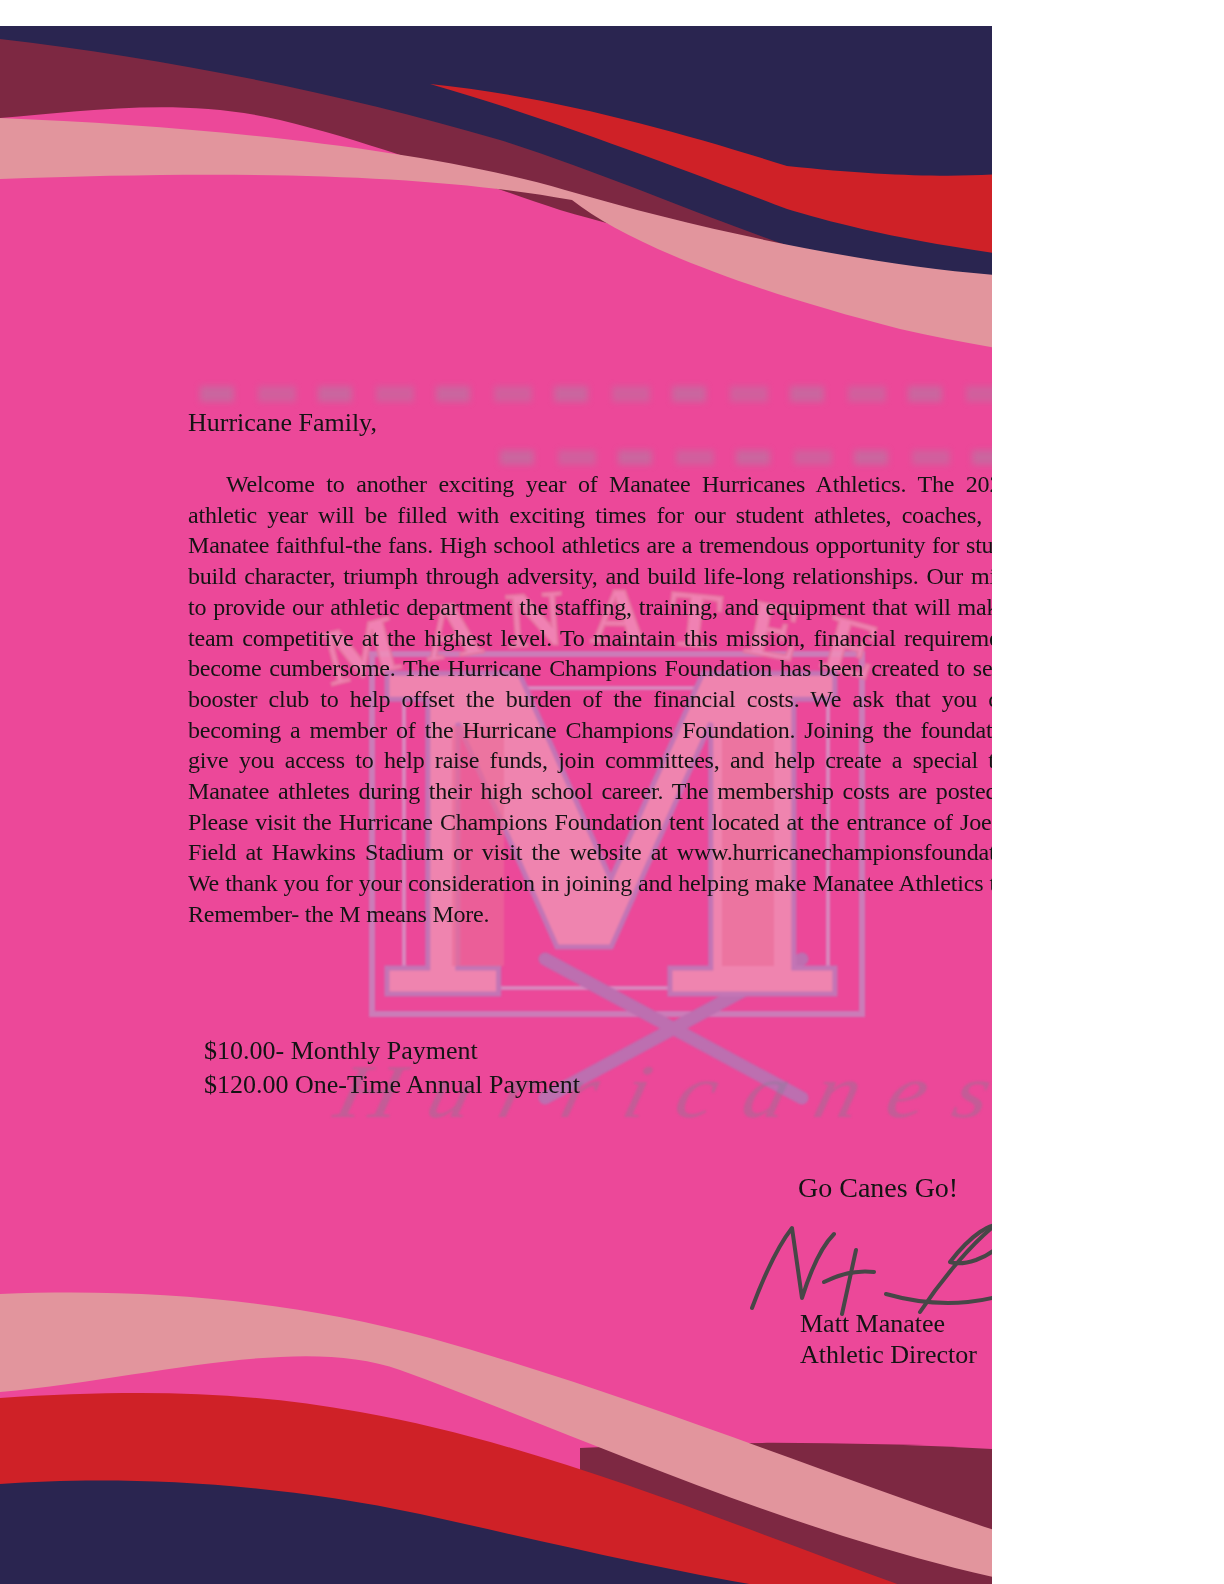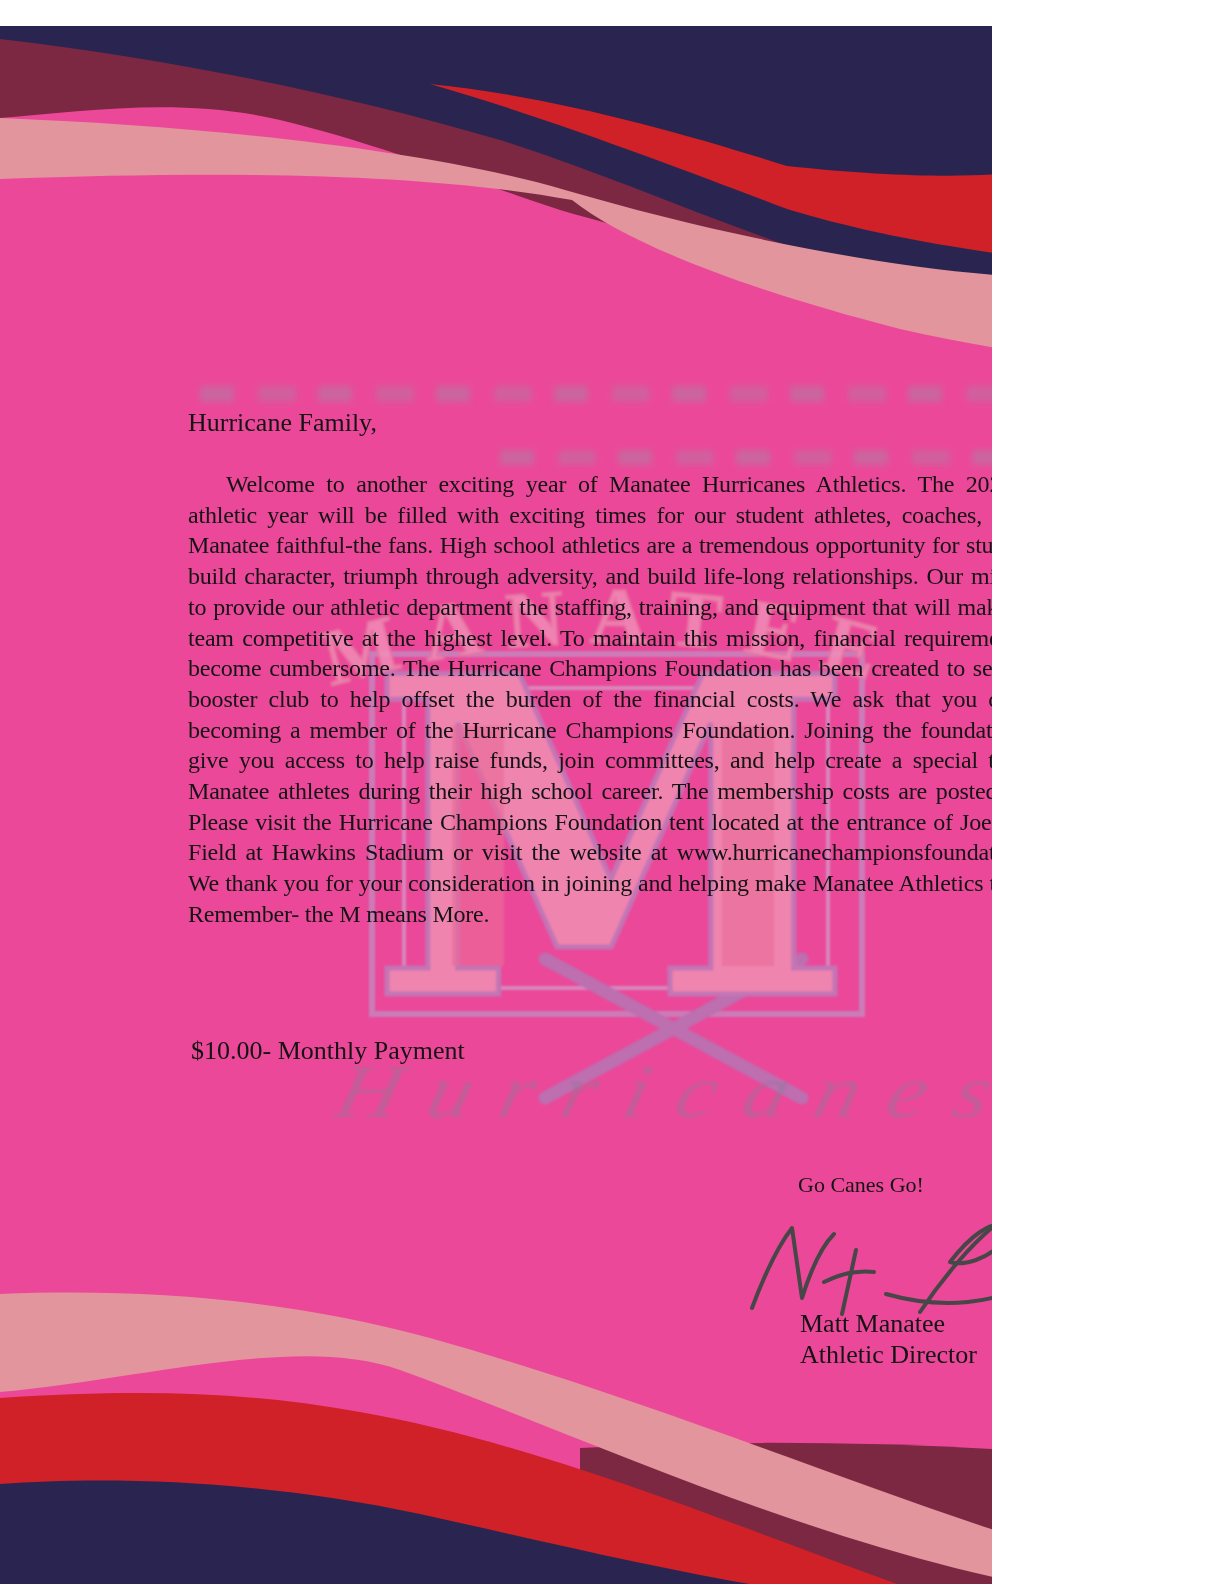--- a/index.html
+++ b/index.html
@@ -46,26 +46,26 @@
     position:absolute;left:188px;top:382px;
     font-size:26px;
   }
   .body-par{
     position:absolute;left:188px;top:443px;width:880px;
     font-size:24px;line-height:30.7px;
     text-align:justify;text-indent:38px;
     letter-spacing:-0.2px;
   }
   .pricing{
-    position:absolute;left:191px;top:1008px;
+    position:absolute;left:204px;top:1008px;
     font-size:26px;line-height:34px;
   }
   .closing{
     position:absolute;left:798px;top:1146px;
-    font-size:22px;
+    font-size:28px;
   }
   .signature{
     position:absolute;left:738px;top:1178px;
   }
   .signer{
     position:absolute;left:800px;top:1282px;
     font-size:26px;line-height:31px;
   }
 </style>
 </head>
@@ -153,20 +153,21 @@
   <div class="ghost" style="left:1076px;top:900px;width:94px;height:13px;"></div>
 
   <div class="content">
 
     <div class="salutation">Hurricane Family,</div>
 
     <div class="body-par">Welcome to another exciting year of Manatee Hurricanes Athletics. The 2024-2025 athletic year will be filled with exciting times for our student athletes, coaches, and our Manatee faithful-the fans. High school athletics are a tremendous opportunity for students to build character, triumph through adversity, and build life-long relationships. Our mission is to provide our athletic department the staffing, training, and equipment that will make every team competitive at the highest level. To maintain this mission, financial requirements can become cumbersome. The Hurricane Champions Foundation has been created to serve as a booster club to help offset the burden of the financial costs. We ask that you consider becoming a member of the Hurricane Champions Foundation. Joining the foundation will give you access to help raise funds, join committees, and help create a special time for Manatee athletes during their high school career. The membership costs are posted below. Please visit the Hurricane Champions Foundation tent located at the entrance of Joe Kinnan Field at Hawkins Stadium or visit the website at www.hurricanechampionsfoundation.org. We thank you for your consideration in joining and helping make Manatee Athletics the best. Remember- the M means More.</div>
 
     <div class="pricing">
       <div>$10.00- Monthly Payment</div>
+      <div>$120.00 One-Time Annual Payment</div>
     </div>
 
     <div class="closing">Go Canes Go!</div>
 
     <svg class="signature" width="300" height="112" viewBox="0 0 300 112" xmlns="http://www.w3.org/2000/svg">
       <g fill="none" stroke="#474747" stroke-width="4" stroke-linecap="round" stroke-linejoin="round">
 
         <path d="M14,104 C26,72 40,42 54,24 L64,94 C74,62 86,40 96,30"></path>
 
         <path d="M118,46 L104,110"></path>

